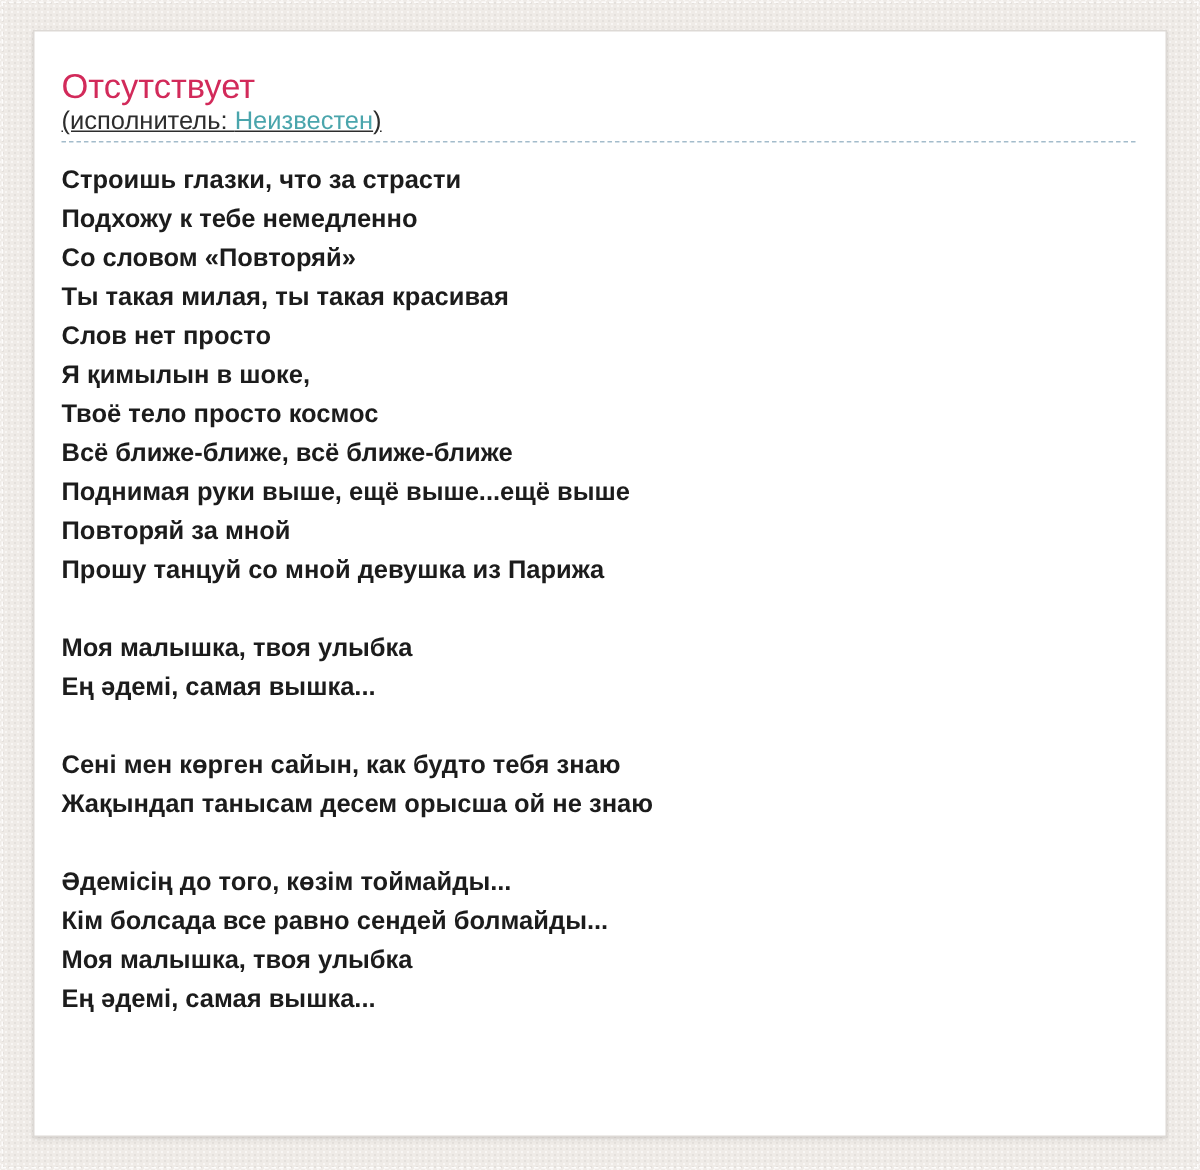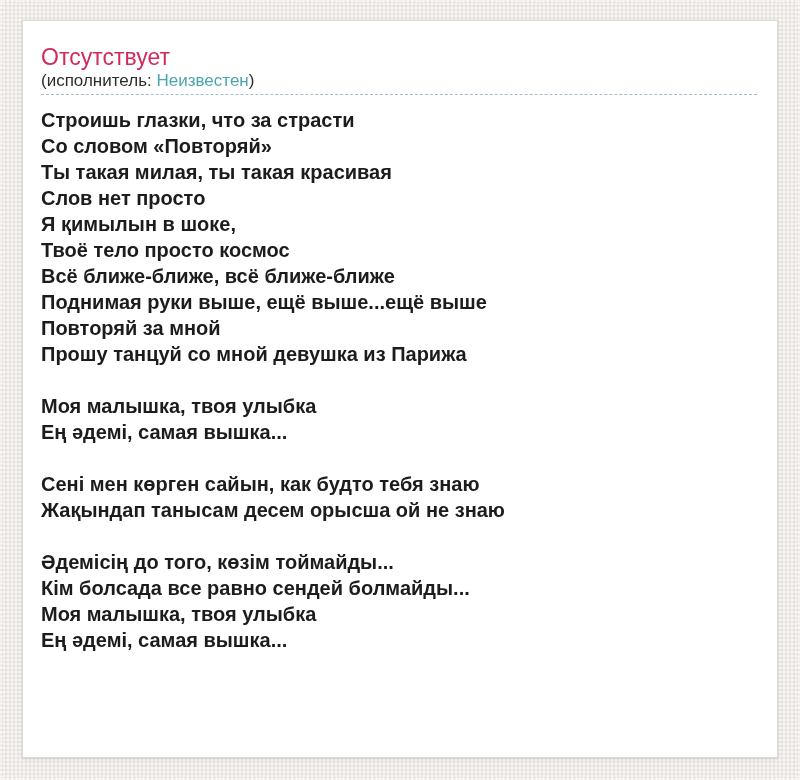--- a/index.html
+++ b/index.html
@@ -45,29 +45,30 @@
     line-height: 28px;
     color: #d22a5a;
     letter-spacing: 0;
   }
   .artist-row {
     font-size: 17px;
     line-height: 20px;
     color: #2d2d2d;
     padding-bottom: 3px;
     border-bottom: 1px dashed #a3bccb;
+    text-decoration: underline;
   }
   .artist-link {
     color: #4aa5ac;
     text-decoration: none;
     cursor: pointer;
   }
   .lyrics {
     margin-top: 12px;
-    font-size: 20px;
+    font-size: 17px;
     font-weight: bold;
     line-height: 26px;
     color: #1c1c1c;
   }
   .stanza {
     margin: 0 0 26px 0;
   }
   .line {
     white-space: pre;
   }
@@ -80,20 +81,21 @@
 <div class="card">
   <h1 class="song-title">Отсутствует</h1>
 
   <div class="artist-row">
     <span>(исполнитель: </span><a class="artist-link">Неизвестен</a><span>)</span>
   </div>
 
   <div class="lyrics" id="lyrics">
       <div class="stanza">
         <div class="line">Строишь глазки, что за страсти</div>
+        <div class="line">Подхожу к тебе немедленно</div>
         <div class="line">Со словом «Повторяй»</div>
         <div class="line">Ты такая милая, ты такая красивая</div>
         <div class="line">Слов нет просто</div>
         <div class="line">Я қимылын в шоке,</div>
         <div class="line">Твоё тело просто космос</div>
         <div class="line">Всё ближе-ближе, всё ближе-ближе</div>
         <div class="line">Поднимая руки выше, ещё выше...ещё выше</div>
         <div class="line">Повторяй за мной</div>
         <div class="line">Прошу танцуй со мной девушка из Парижа</div>
       </div>

